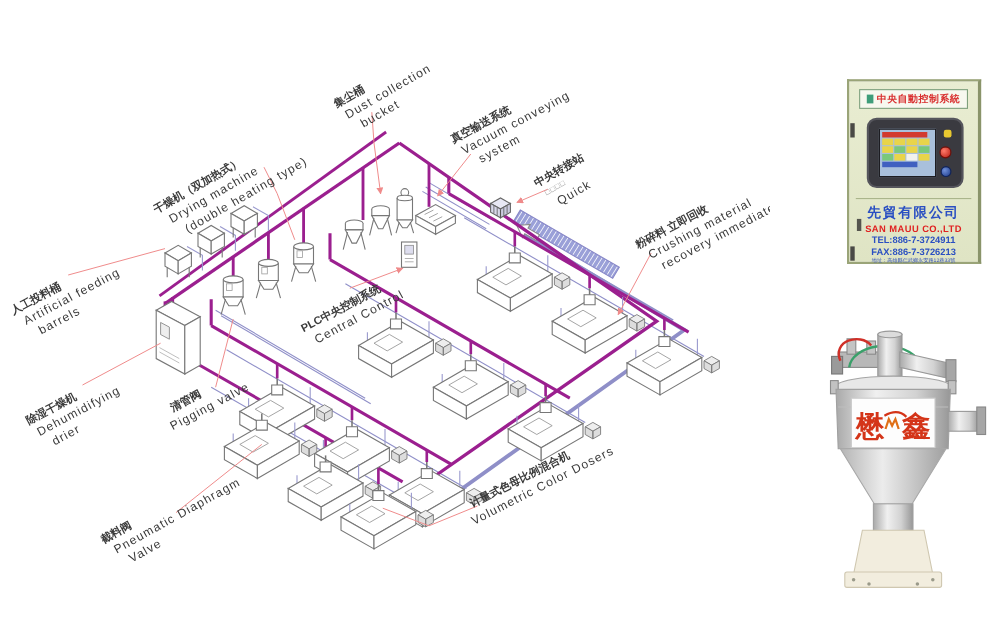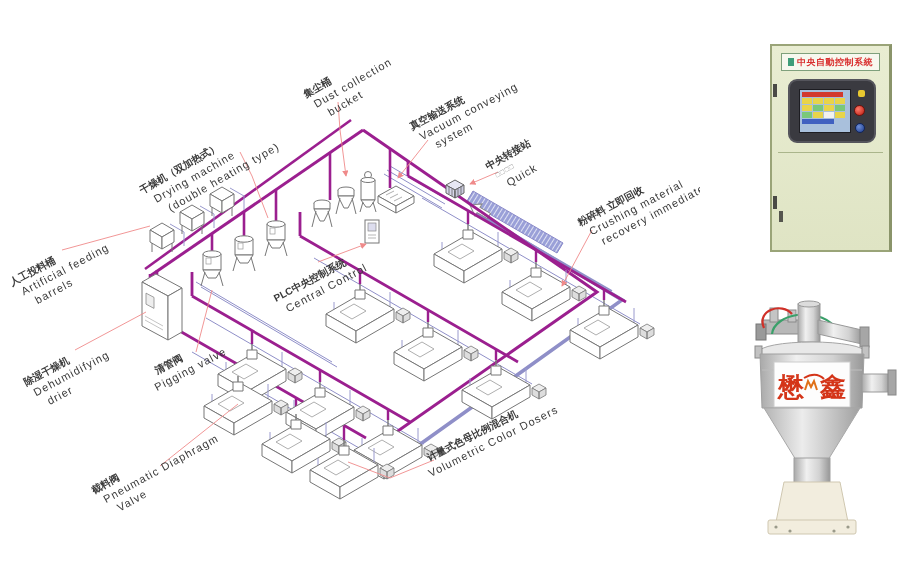--- a/index.html
+++ b/index.html
@@ -4,21 +4,21 @@
 <style>
   html,body{margin:0;padding:0;background:#fff;}
   .stage{position:relative;width:912px;height:562px;background:#fff;overflow:hidden;
          font-family:"Liberation Sans",sans-serif;}
   svg text{font-family:"Liberation Sans",sans-serif;}
   .zh{font-size:10px;fill:#3a3a3a;font-weight:bold;}
   .en{font-size:11px;fill:#3a3a3a;letter-spacing:1.1px;}
   .sq{font-size:7px;fill:#8a8a8a;letter-spacing:1px;}
   .brand{font-size:26px;font-weight:bold;fill:#d43418;}
   
-  .cabinet{position:absolute;left:770px;top:44px;width:122px;height:208px;
+  .cabinet{position:absolute;left:770px;top:72px;width:122px;height:168px;
            background:linear-gradient(180deg,#e9edd2,#dfe4c4);
            border:2px solid #9aa478;border-right:3px solid #8a946a;box-sizing:border-box;}
   .cab-banner{position:absolute;left:9px;top:7px;right:9px;height:16px;background:#f7f8ef;
               border:1px solid #7fa07c;display:flex;align-items:center;justify-content:center;gap:3px;}
   .cab-banner .mark{width:6px;height:8px;background:#3f9d7a;flex:0 0 auto;}
   .cab-banner .txt{color:#d93030;font-size:9px;font-weight:bold;white-space:nowrap;letter-spacing:.5px;}
   .bezel{position:absolute;left:16px;top:33px;width:88px;height:64px;background:#3a3a40;
          border:2px solid #55555c;border-radius:9px;box-sizing:border-box;}
   .screen{position:absolute;left:9px;top:8px;width:52px;height:44px;background:#a9c0dc;border:1px solid #1d1d22;
           display:flex;flex-direction:column;gap:1px;padding:2px;box-sizing:border-box;}
@@ -289,20 +289,27 @@
         </div>
         <div class="scr-bar-blue"></div>
       </div>
       <div class="light yellow"></div>
       <div class="light red"></div>
       <div class="light blue"></div>
     </div>
     <div class="hinge" style="top:38px"></div>
     <div class="hinge" style="top:150px"></div>
     <div class="seam"></div>
+    <div class="cab-text">
+      <div class="co-zh">先貿有限公司</div>
+      <div class="co-en">SAN MAUU CO.,LTD</div>
+      <div class="co-tel">TEL:886-7-3724911</div>
+      <div class="co-fax">FAX:886-7-3726213</div>
+      <div class="co-addr">地址：高雄縣仁武鄉永安路12巷33號</div>
+    </div>
     <div class="vent"></div>
   </div>
 
   <svg width="190" height="240" viewBox="0 0 190 240" style="position:absolute;left:712px;top:298px;">
     <defs>
       <linearGradient id="steelV" x1="0" y1="0" x2="1" y2="0">
         <stop offset="0" stop-color="#a9a9a9"></stop>
           <stop offset=".35" stop-color="#f0f0f0"></stop>
         <stop offset=".7" stop-color="#d2d2d2"></stop>
           <stop offset="1" stop-color="#979797"></stop>

